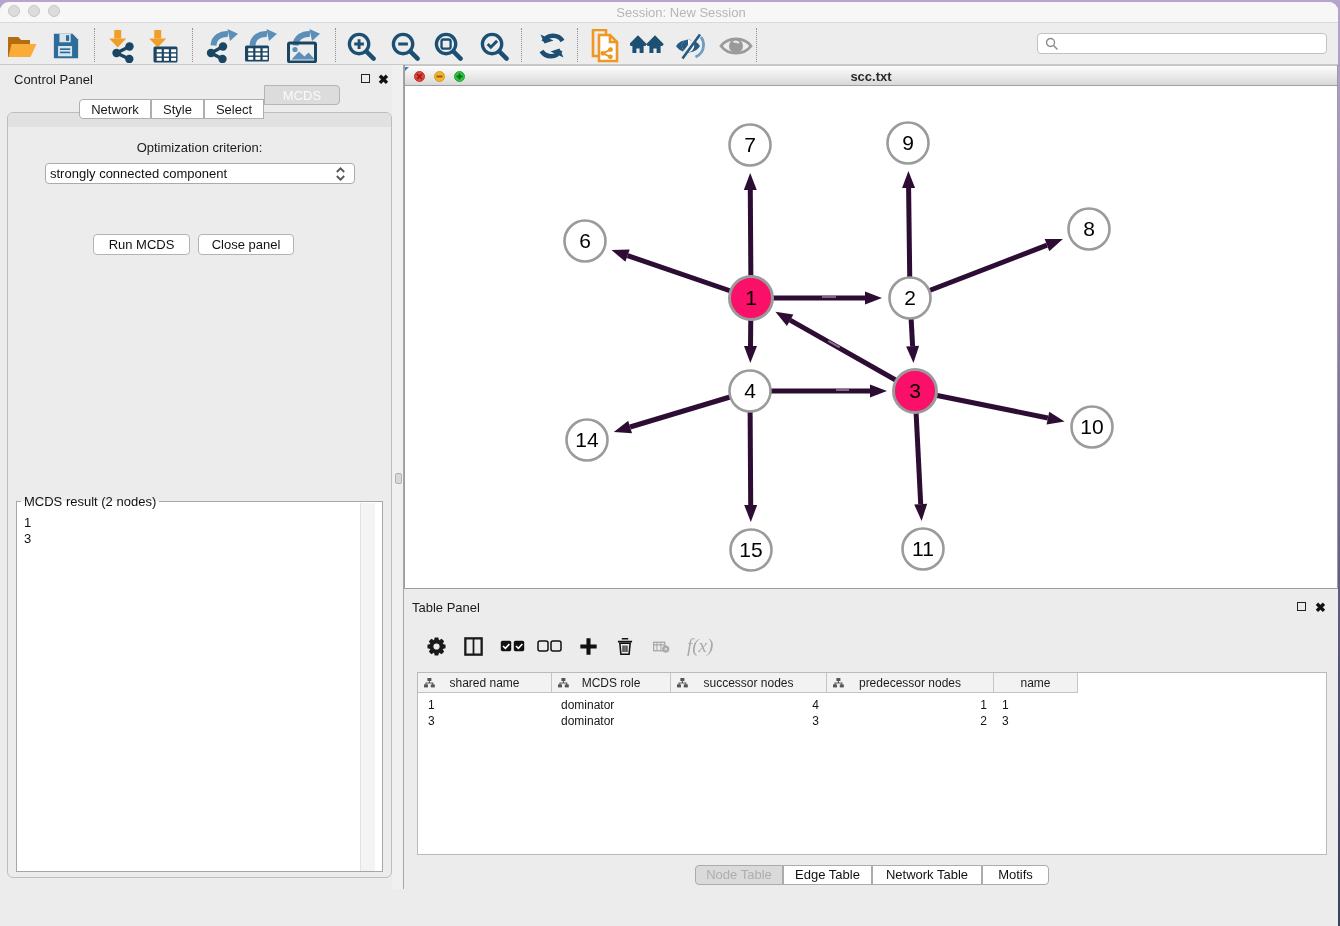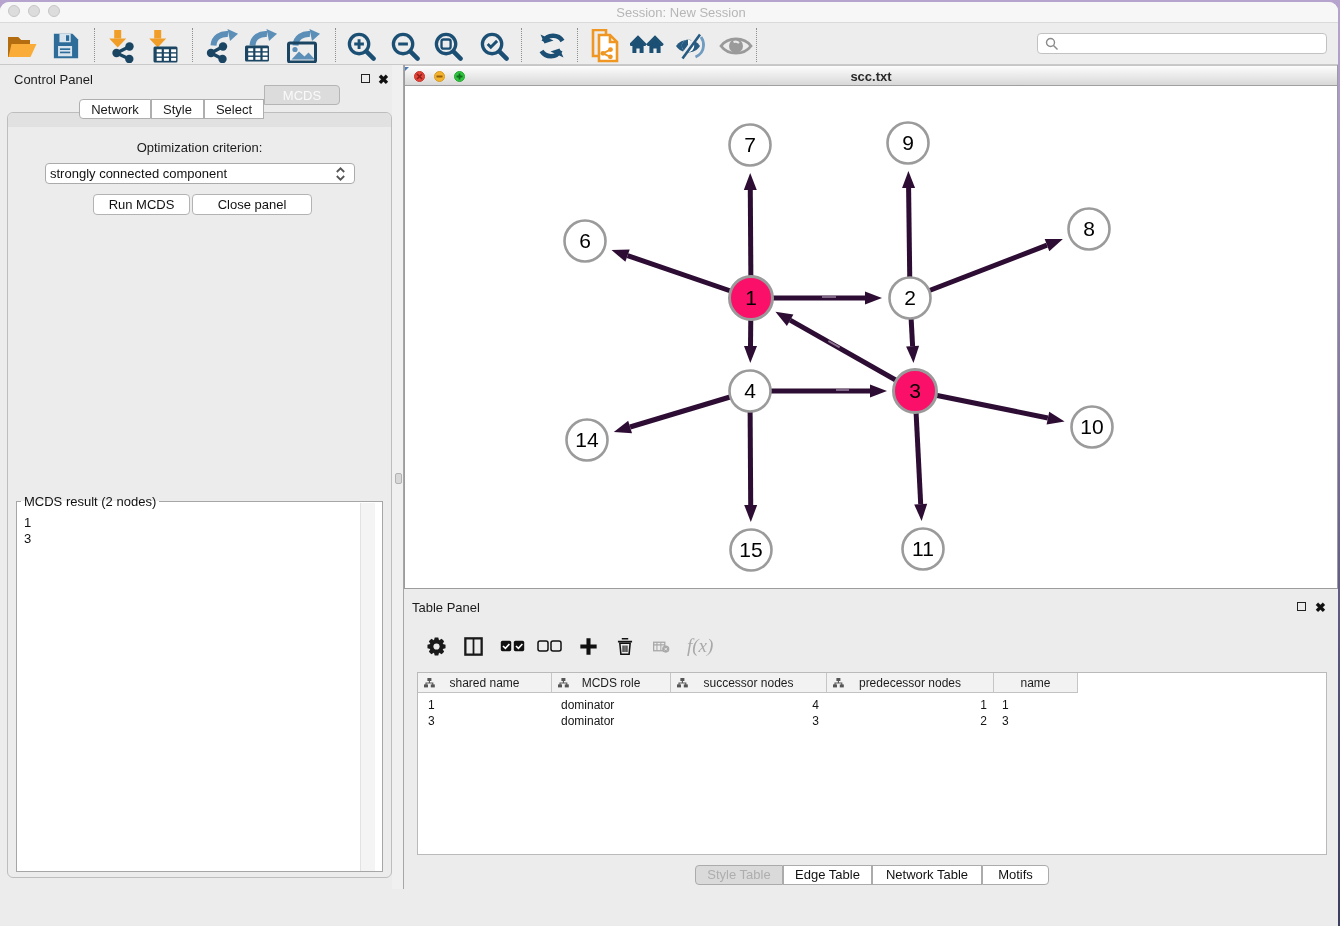--- a/index.html
+++ b/index.html
@@ -13,21 +13,21 @@
 #search { position:absolute; left:1037px; top:31px; width:290px; height:21px; background:#fff; border:1px solid #c2c2c2; border-radius:4px; }
 #cp { position:absolute; left:0; top:63px; width:392px; height:824px; background:#ececec; }
 #cp .hdr { position:absolute; left:14px; top:7px; font-size:13px; color:#1c1c1c; }
 .sqbtn { position:absolute; width:9px; height:9px; border:1.6px solid #222; }
 .xbtn { position:absolute; font-size:13px; font-weight:bold; color:#111; line-height:1; }
 #cpanel { position:absolute; left:7px; top:47px; width:385px; height:766px; background:#ececec; border:1px solid #bdbdbd; border-radius:6px; }
 #cpanel .band { position:absolute; left:0; top:0; width:100%; height:14px; background:#e1e1e1; border-radius:6px 6px 0 0; }
 .tab { position:absolute; height:20px; background:#fff; border:1px solid #aeaeae; font-size:13px; color:#1a1a1a; text-align:center; line-height:19px; z-index:5; }
 #optlbl { position:absolute; left:0; top:27px; width:383px; text-align:center; font-size:13px; color:#1b1b1b; }
 #dd { position:absolute; left:37px; top:50px; width:310px; height:21px; background:#fff; border:1px solid #ababab; border-radius:4px; font-size:13px; color:#111; line-height:19px; padding-left:4px; }
-.btn { position:absolute; height:21px; background:#fff; border:1px solid #b3b3b3; border-radius:4px; font-size:13px; color:#111; text-align:center; line-height:19px; }
+.btn { position:absolute; height:21px; background:#fff; border:1px solid #b3b3b3; border-radius:4px; font-size:13px; color:#111; text-align:center; line-height:19px;margin-top:40px; }
 #gb { position:absolute; left:8px; top:388px; width:367px; height:371px; background:#fff; border:1px solid #a6a6a6; }
 #gblbl { position:absolute; left:13px; top:381px; font-size:13px; color:#111; padding:0 3px; background:linear-gradient(#ececec 50%,#ffffff 50%); z-index:3; }
 #gb .item { position:absolute; left:7px; font-size:13px; color:#111; }
 #gbsb { position:absolute; right:7px; top:1px; width:15px; height:368px; background:#f4f4f4; border-left:1px solid #e2e2e2; }
 #split { position:absolute; left:392px; top:63px; width:12px; height:824px; background:#f0f0f0; border-right:1px solid #a6a6a6; }
 #split .grip { position:absolute; left:3px; top:408px; width:7px; height:11px; background:#d8d8d8; border:1px solid #b2b2b2; border-radius:2px; }
 #nettitle { position:absolute; left:404px; top:63px; width:934px; height:21px; background:linear-gradient(#fdfdfd,#d8d8d8); border:1px solid #9f9f9f; border-top-color:#c6c6c6; }
 #nettitle .t { position:absolute; width:100%; text-align:center; top:3px; font-size:13px; font-weight:bold; color:#2a2a2a; }
 .light { position:absolute; top:5px; width:11px; height:11px; border-radius:50%; }
 #netview { position:absolute; left:405px; top:84px; width:933px; height:502px; background:#fff; }
@@ -192,21 +192,21 @@
     <div class="xbtn" style="left:378px;top:8px">✖</div>
     <div id="cpanel">
         <div class="band"></div>
       <div id="optlbl">Optimization criterion:</div>
       <div id="dd">strongly connected component
         <svg style="position:absolute;right:8px;top:3px" width="11" height="14" viewBox="0 0 11 14">
             <path d="M1.8 5 L5.5 1.3 L9.2 5 M1.8 9 L5.5 12.7 L9.2 9" stroke="#555" stroke-width="1.8" fill="none"></path>
           </svg>
       </div>
       <div class="btn" style="left:85px;top:81px;width:97px">Run MCDS</div>
-      <div class="btn" style="left:184px;top:81px;width:120px">Close panel</div>
+      <div class="btn" style="left:190px;top:81px;width:96px">Close panel</div>
       <div id="gb">
         <div class="item" style="top:13px">1</div>
         <div class="item" style="top:29px">3</div>
         <div id="gbsb"></div>
       </div>
       <div id="gblbl">MCDS result (2 nodes)</div>
     </div>
     <div class="tab" style="left:79px;top:34px;width:72px;border-radius:4px 0 0 4px">Network</div>
     <div class="tab" style="left:151px;top:34px;width:53px">Style</div>
     <div class="tab" style="left:204px;top:34px;width:60px">Select</div>
@@ -291,21 +291,21 @@
         <rect x="422.5" y="257.2" width="13" height="2" fill="#ab96b0" opacity="0.75" transform="rotate(29.5 429 258.2)"></rect>
       </svg></div>
   <div class="abs" style="left:404px;top:65px;width:0;height:0;border-left:5px solid #4a79b8;border-bottom:5px solid transparent"></div>
   <div id="netborder"></div>
   <div id="netgrip"></div>
 
   <div id="tp">
     <div class="hdr">Table Panel</div>
     <div class="sqbtn" style="left:893px;top:13px"></div>
     <div class="xbtn" style="left:911px;top:12px">✖</div>
-    <div class="btab" style="left:291px;width:88px;border-radius:4px 0 0 4px;background:#dadada;color:#aeaeae">Style Table</div>
+    <div class="btab" style="left:291px;width:88px;border-radius:4px 0 0 4px;background:#dadada;color:#aeaeae">Node Table</div>
       <div class="btab" style="left:379px;width:89px">Edge Table</div>
       <div class="btab" style="left:468px;width:110px">Network Table</div>
       <div class="btab" style="left:578px;width:67px;border-radius:0 4px 4px 0">Motifs</div>
   </div>
   <svg class="ti" style="left:427px;top:635px" width="19" height="19" viewBox="0 0 19 19">
       <path d="M15.80 6.95 L18.53 7.74 L18.53 11.26 L15.80 12.05 L15.76 12.16 L17.13 14.64 L14.64 17.13 L12.16 15.76 L12.05 15.80 L11.26 18.53 L7.74 18.53 L6.95 15.80 L6.84 15.76 L4.36 17.13 L1.87 14.64 L3.24 12.16 L3.20 12.05 L0.47 11.26 L0.47 7.74 L3.20 6.95 L3.24 6.84 L1.87 4.36 L4.36 1.87 L6.84 3.24 L6.95 3.20 L7.74 0.47 L11.26 0.47 L12.05 3.20 L12.16 3.24 L14.64 1.87 L17.13 4.36 L15.76 6.84 Z" fill="#1a1a1a"></path>
       <circle cx="9.5" cy="9.5" r="3.1" fill="#ececec"></circle>
     </svg>
     <svg class="ti" style="left:464px;top:635px" width="19" height="19" viewBox="0 0 28 28">
       <rect x="2" y="2" width="24" height="24" fill="none" stroke="#1a1a1a" stroke-width="3.4"></rect>

